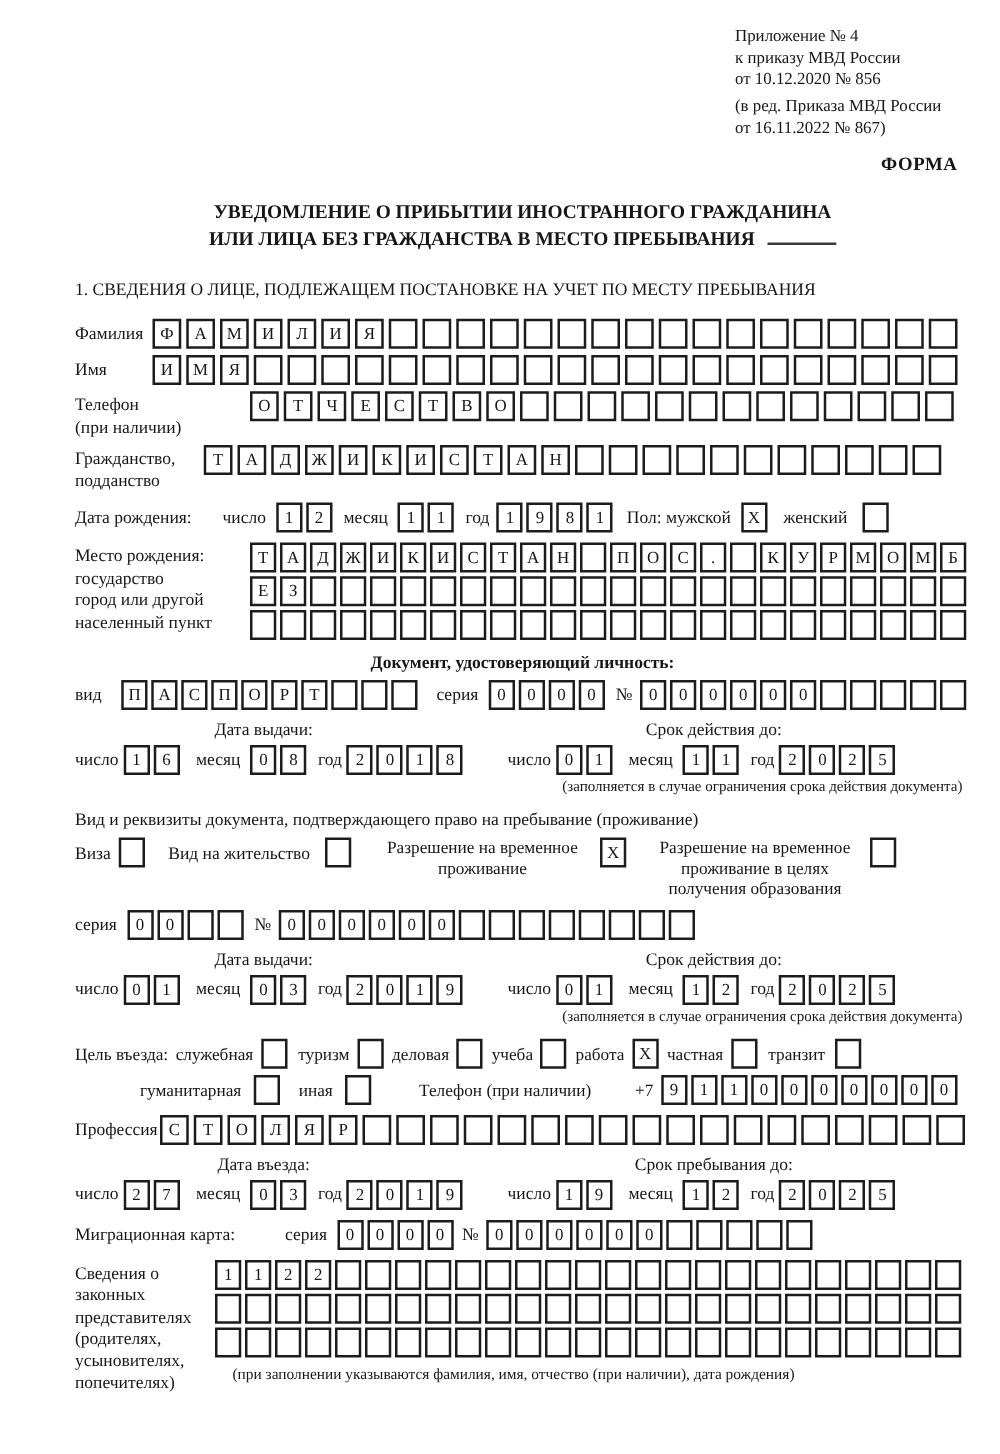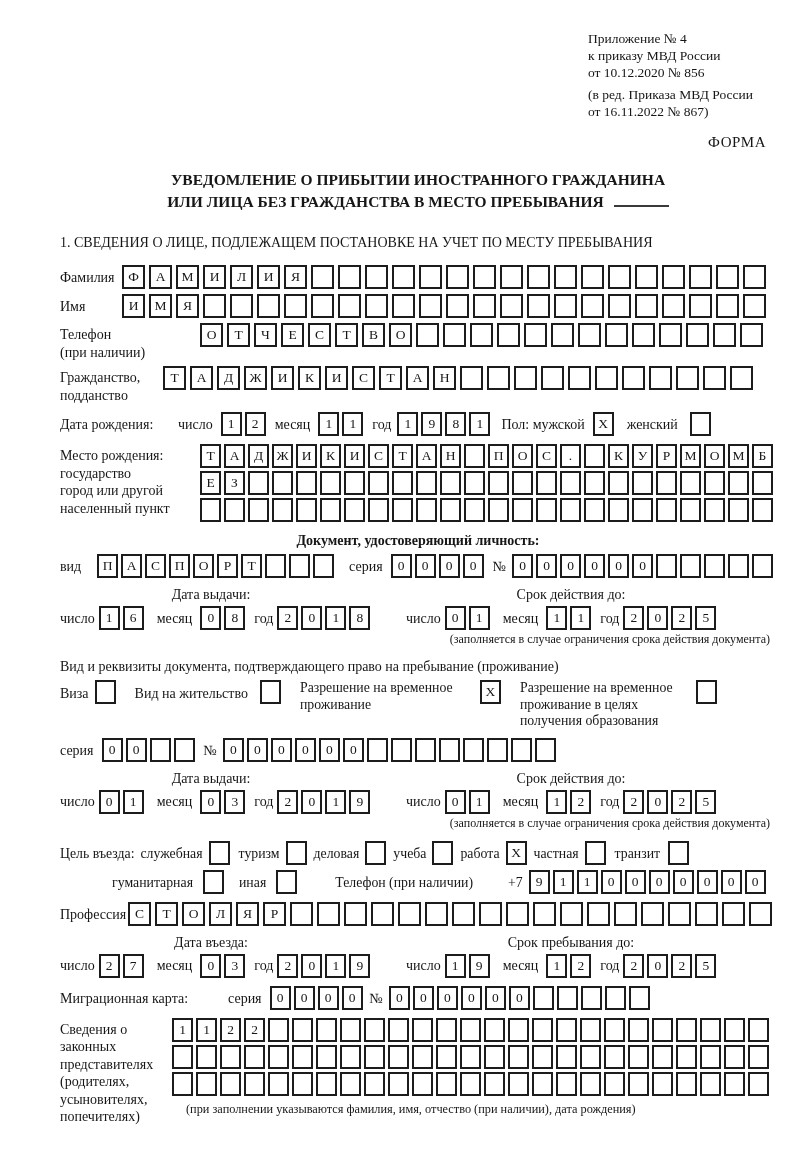--- a/index.html
+++ b/index.html
@@ -1,22 +1,22 @@
 <!DOCTYPE html>
 <html><head>
 <meta charset="utf-8">
 <style>
   html,body{margin:0;padding:0}
   body{width:800px;height:1163px;background:#fff;color:#161616;
        font-family:"Liberation Serif", serif;overflow:hidden}
-  .page{box-sizing:border-box;padding:30px 24px 0 60px}
+  .page{box-sizing:border-box;padding:20px 24px 0 60px}
 
   .appendix{margin-left:528px;font-size:13.5px;line-height:17px}
   .appendix .gap{height:5px}
-  .form-label{text-align:right;font-weight:400;font-size:15px;margin-top:14px;padding-right:10px;letter-spacing:.5px}
+  .form-label{text-align:right;font-weight:700;font-size:15px;margin-top:14px;padding-right:10px;letter-spacing:.5px}
 
   .title{text-align:center;font-weight:700;font-size:15.5px;line-height:22px;margin-top:18px}
   .blank{display:inline-block;width:55px;border-bottom:2px solid #3a3a3a;margin-left:10px}
 
   .sec-h{font-weight:400;font-size:14px;margin-top:22px;white-space:nowrap}
 
   .frow{display:flex;align-items:flex-start;margin-top:5px}
   .lbl{font-size:14px;line-height:17px;padding-top:4px;white-space:nowrap}
   .lblcol{font-size:14px;line-height:17.5px;padding-top:3px}
   .cells{display:flex;flex-wrap:nowrap}
@@ -37,21 +37,21 @@
   .dates{display:flex;margin-top:8px}
   .dgroup{width:302px}
   .dgroup.rt{margin-left:44px;width:330px}
   .dhead{text-align:center;font-size:14px;line-height:17px}
   .dline{display:flex;align-items:center;margin-top:3px}
   .dline .lbl{padding-top:0}
   .dfoot{font-size:12px;text-align:right;padding-right:6px;margin-top:2px}
 
   .intro{font-size:14px;line-height:19px;margin-top:10px}
   .optrow{display:flex;align-items:flex-start;margin-top:4px}
-  .opt-lbl{font-size:13.8px;line-height:16.5px;text-align:left}
+  .opt-lbl{font-size:13.8px;line-height:16.5px;text-align:center}
   .purpose .lbl,.purpose2 .lbl{font-size:13.8px}
   .fnote{font-size:12.3px;line-height:15px;margin-top:3px;padding-left:14px}
 </style>
 </head>
 <body>
 
 <div class="page">
 
   <div class="appendix">
     <div>Приложение № 4</div>

